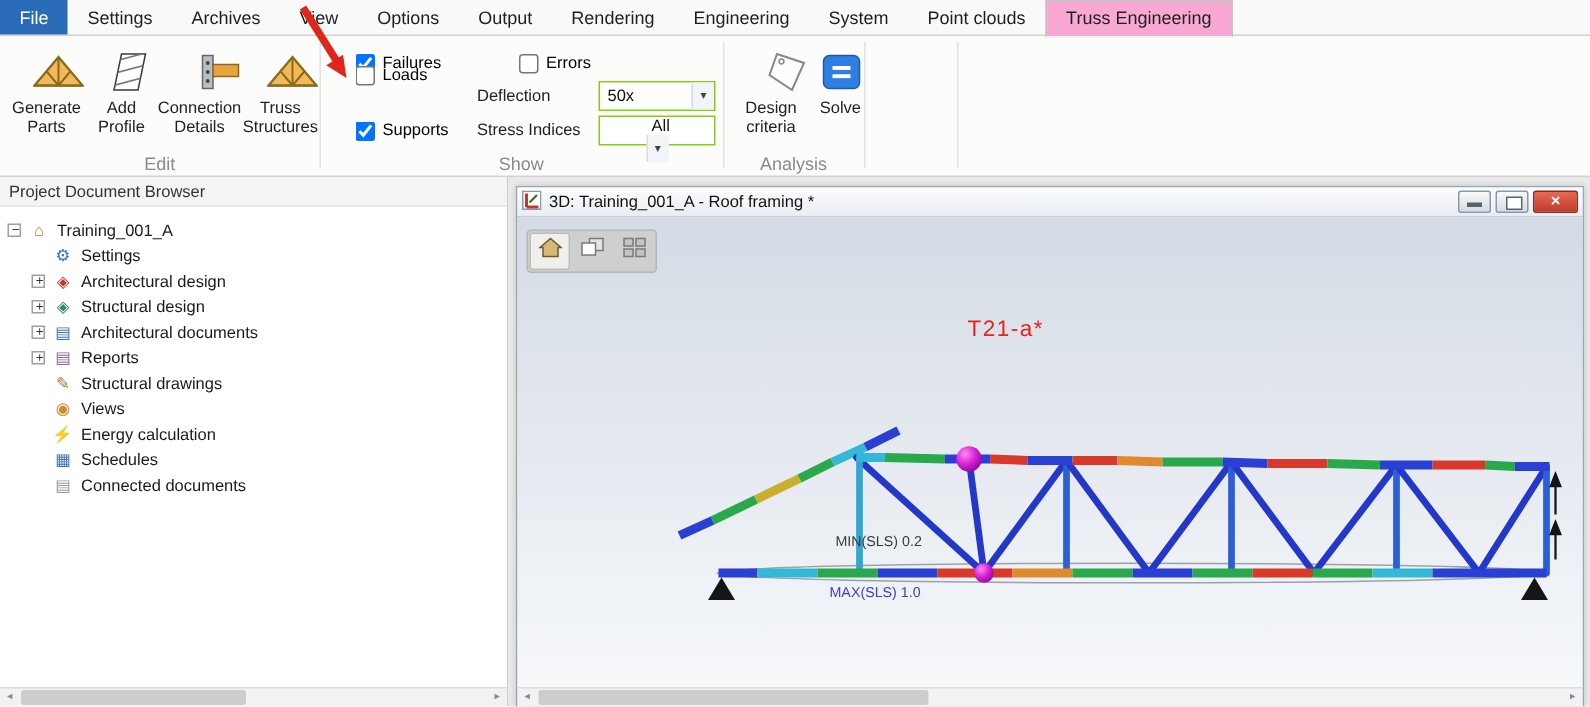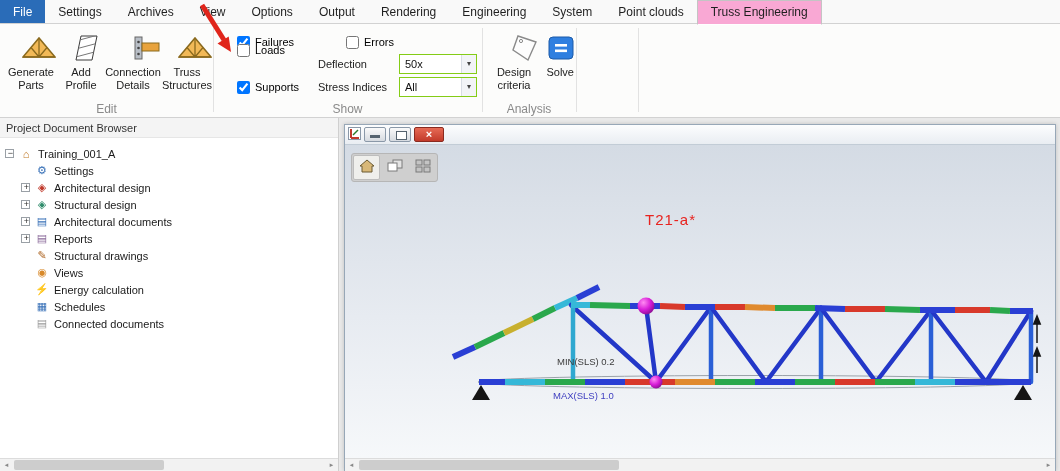--- a/index.html
+++ b/index.html
@@ -167,21 +167,21 @@
   <div class="cbrow" style="left:318px;top:10px;padding-left:28px;">
     <input type="checkbox" style="">
     <span>Errors</span>
   </div>
   <div class="ddlabel" style="left:318px;top:30px;">Deflection</div>
   <div class="combo" style="left:399px;top:30px;">
     <span class="combo-value">50x</span>
     <span class="combo-arrow"></span>
   </div>
   <div class="ddlabel" style="left:318px;top:53px;">Stress Indices</div>
-  <div class="combo" style="left:399px;top:53px;">
+  <div class="combo" style="left:399px;top:53px;flex-direction:column;">
     <span class="combo-value">All</span>
     <span class="combo-arrow"></span>
   </div>
   <div class="group-label" style="left:213px;width:269px;">Show</div>
   <div class="g-sep" style="left:482px;"></div>
 
   <div class="rbtn" style="left:488px;width:52px;">
     <span class="ric">
       <svg width="30" height="30" viewBox="0 0 30 30">
         <polygon points="8,3 26,9 18,27 3,17" fill="#fdfdfd" stroke="#8a8a8a" stroke-width="1.4"></polygon>
@@ -275,20 +275,21 @@
 <div class="viewer-area">
   <div class="viewer-window">
     <div class="vw-title">
       <span>
         <svg width="13" height="13" viewBox="0 0 13 13">
           <rect x="0.5" y="0.5" width="12" height="12" fill="#fff" stroke="#8a98a8"></rect>
           <path d="M3,11 L3,2 M3,11 L11,11" stroke="#c0392b" stroke-width="2" fill="none"></path>
           <path d="M5,8 L10,3" stroke="#2a7a2a" stroke-width="1.5"></path>
         </svg>
       </span>
+      <span class="vw-title-text">3D: Training_001_A - Roof framing *</span>
       <span class="wbtn wbtn-min"></span>
       <span class="wbtn wbtn-max"></span>
       <span class="wbtn wbtn-close"></span>
     </div>
 
     <div class="vw-canvas">
 
       <svg class="truss-svg" width="712" height="314" viewBox="0 0 712 314">
         <defs>
           <radialGradient id="sph" cx="35%" cy="30%" r="75%">

